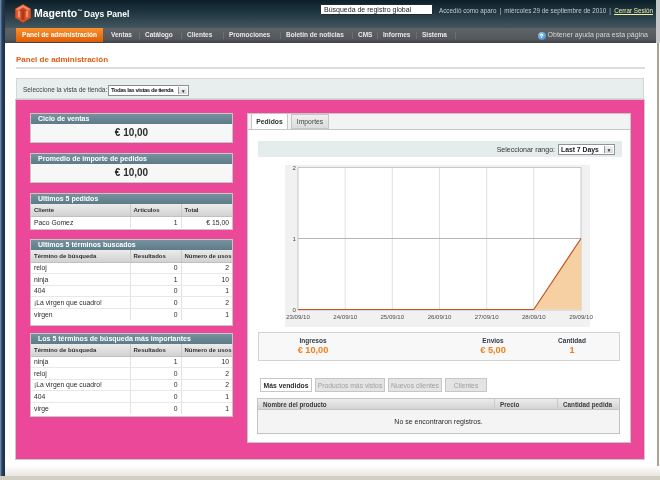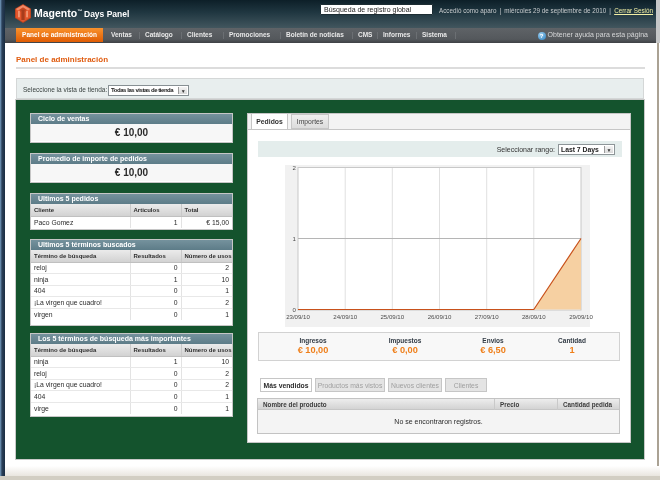--- a/index.html
+++ b/index.html
@@ -53,21 +53,21 @@
 #band { left:16px; top:78px; width:628px; height:21px; background:#e8eeee; border:1px solid #d4d7d7; }
 #band label { position:absolute; left:6px; top:7px; font-size:6.5px; color:#3a4240; }
 #storesel { position:absolute; left:91px; top:6px; width:81px; height:11px;
   background:#fff; border:1px solid #879094; font-size:6px; font-weight:bold; letter-spacing:-0.45px; color:#222;
   line-height:9px; padding-left:2px; }
 .selarr { position:absolute; right:1px; top:1px; bottom:1px; width:9px;
   background:linear-gradient(#f4f4f4,#d9d9d9); border-left:1px solid #9a9a9a;
   font-size:5px; line-height:8px; text-align:center; color:#333; }
 
 
-#main { left:15px; top:99px; width:630px; height:361px; background:#14532d;
+#main { left:15px; top:99px; width:630px; height:361px; background:#ec4899;
   border:1px solid #c9c9c9; }
 
 
 .sbox { position:absolute; left:14px; width:203px; border:1px solid #c6c6c6; background:#fff; }
 .shead { height:10px; background:linear-gradient(#75929d,#5d7c88);
   color:#fff; font-size:7px; font-weight:bold; line-height:10px; padding-left:7px; }
 .sval { height:17px; background:#f7f7f7; text-align:center; font-size:10px;
   font-weight:bold; color:#2b2b2b; line-height:17px; }
 table.grid { border-collapse:collapse; width:100%; table-layout:fixed; }
 table.grid th { background:linear-gradient(#ebebeb,#d2d2d2); font-size:6px;
@@ -323,27 +323,23 @@
           <text x="248.8" y="153.5" text-anchor="middle">28/09/10</text>
           <text x="296" y="153.5" text-anchor="middle">29/09/10</text>
         </g>
       </svg>
 
       <div id="stats">
         <div class="c" style="left:-6px;">
             <div class="lb">Ingresos</div>
             <div class="vl">€ 10,00</div>
           </div>
-        <div class="c" style="left:86px;">
-            <div class="lb">Impuestos</div>
-            <div class="vl">€ 0,00</div>
-          </div>
         <div class="c" style="left:174px;">
             <div class="lb">Envios</div>
-            <div class="vl">€ 6,50</div>
+            <div class="vl">€ 5,00</div>
           </div>
         <div class="c" style="left:253px;">
             <div class="lb">Cantidad</div>
             <div class="vl">1</div>
           </div>
       </div>
 
       <div id="btabs">
         <div class="btab" id="bt1">Más vendidos</div>
         <div class="btab" id="bt2">Productos más vistos</div>

